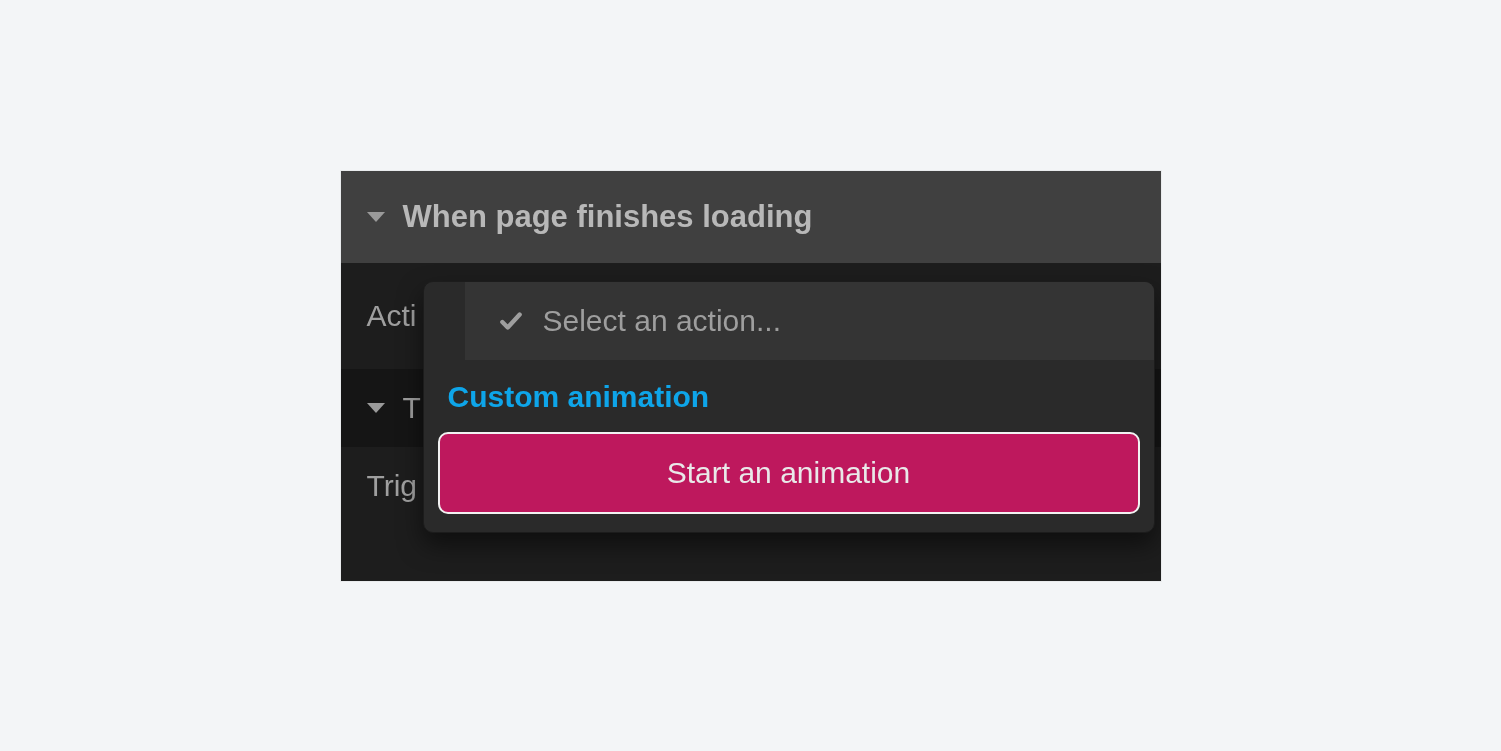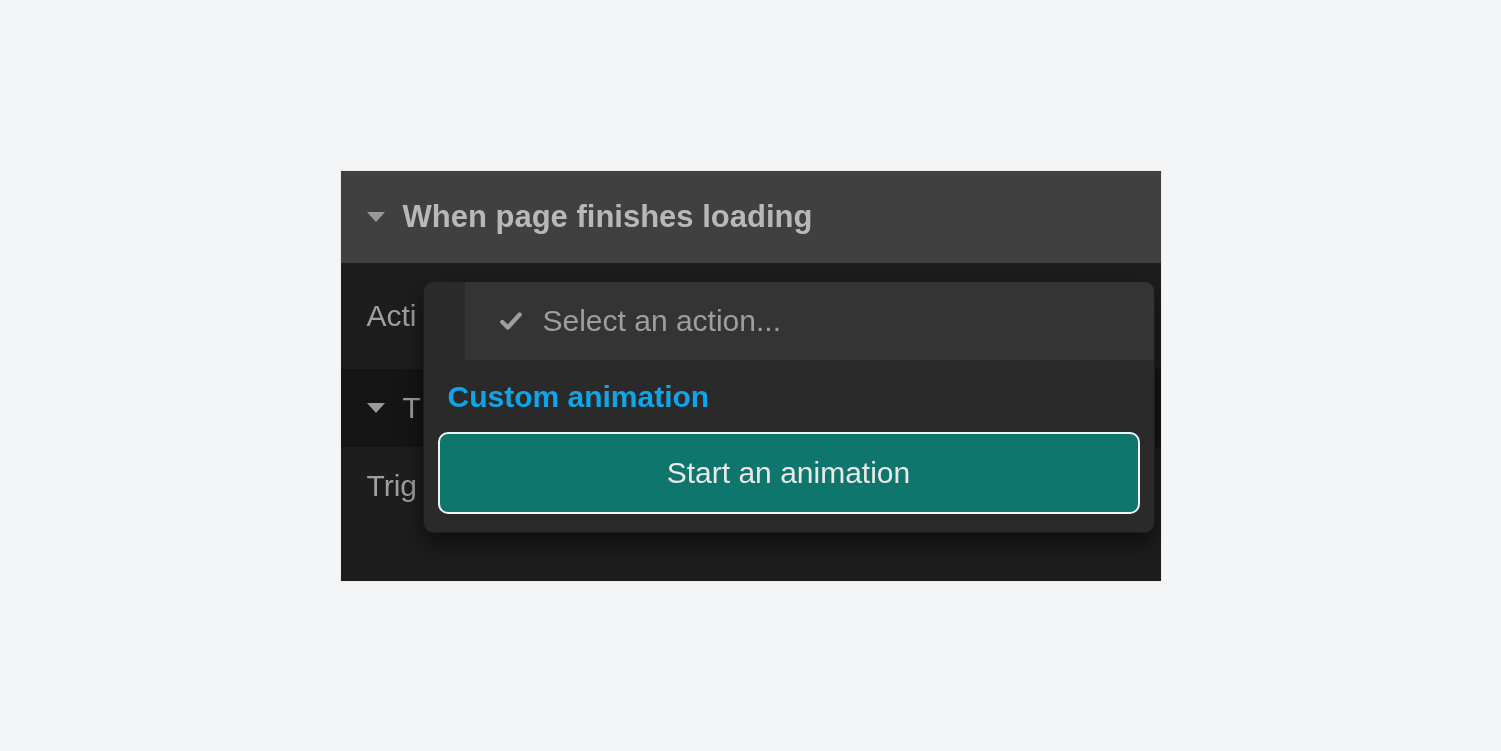--- a/index.html
+++ b/index.html
@@ -96,21 +96,21 @@
       color: #0ea5e9;
       font-weight: 700;
       font-size: 30px;
     }
     .dd-option {
       margin: 0 14px 18px 14px;
       padding: 22px 24px;
       color: #e9e9e9;
       font-size: 30px;
       text-align: center;
-      background: #0f766e;
+      background: #be185d;
       border: 2px solid #f2f2f2;
       border-radius: 10px;
       cursor: pointer;
     }
   </style>
 </head>
 <body>
 
 <div class="panel-wrap">
   <div class="panel">

